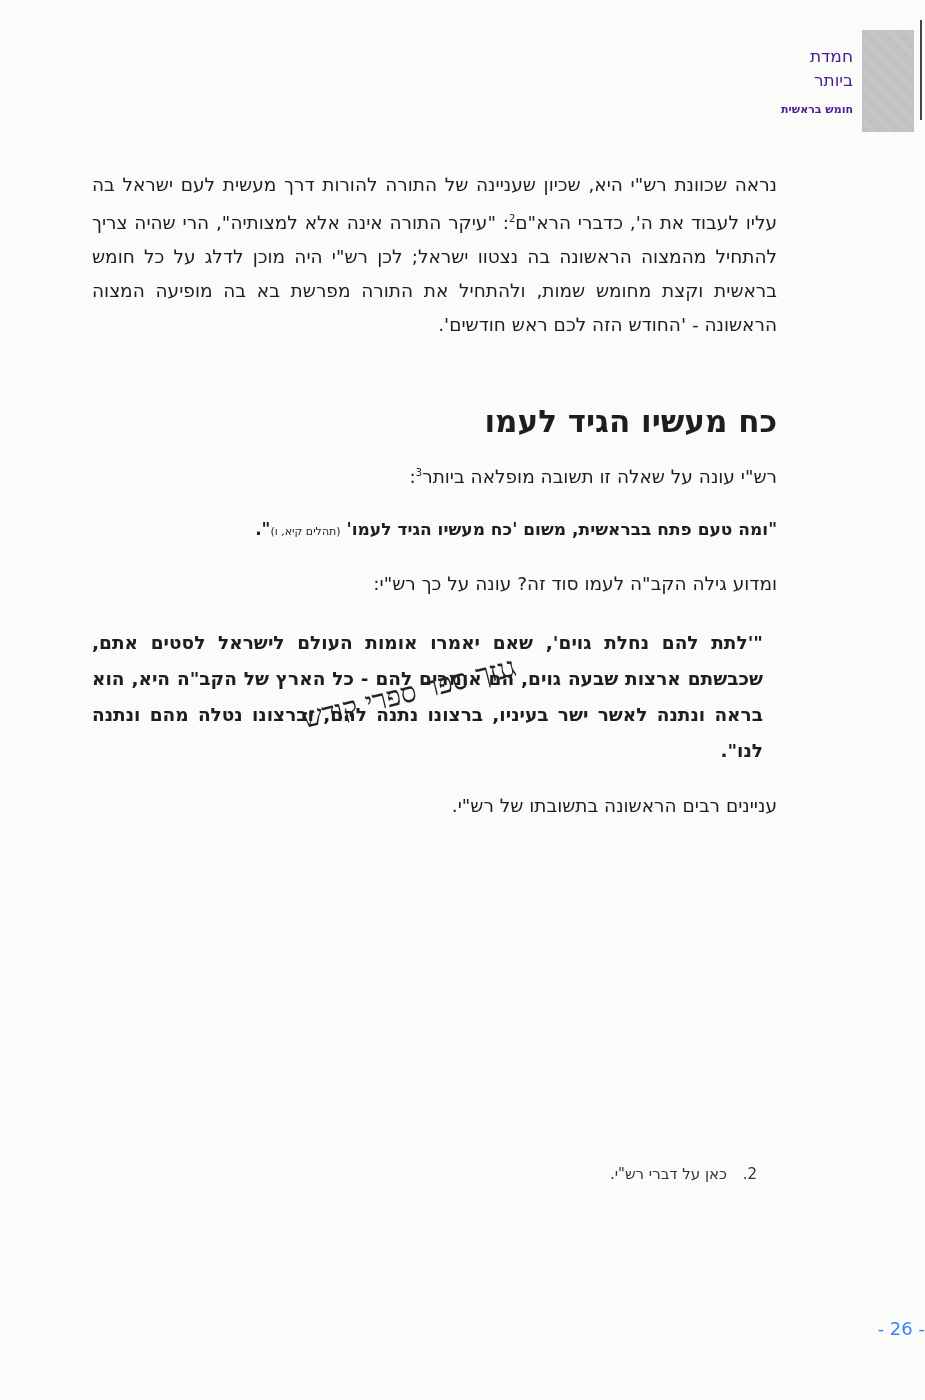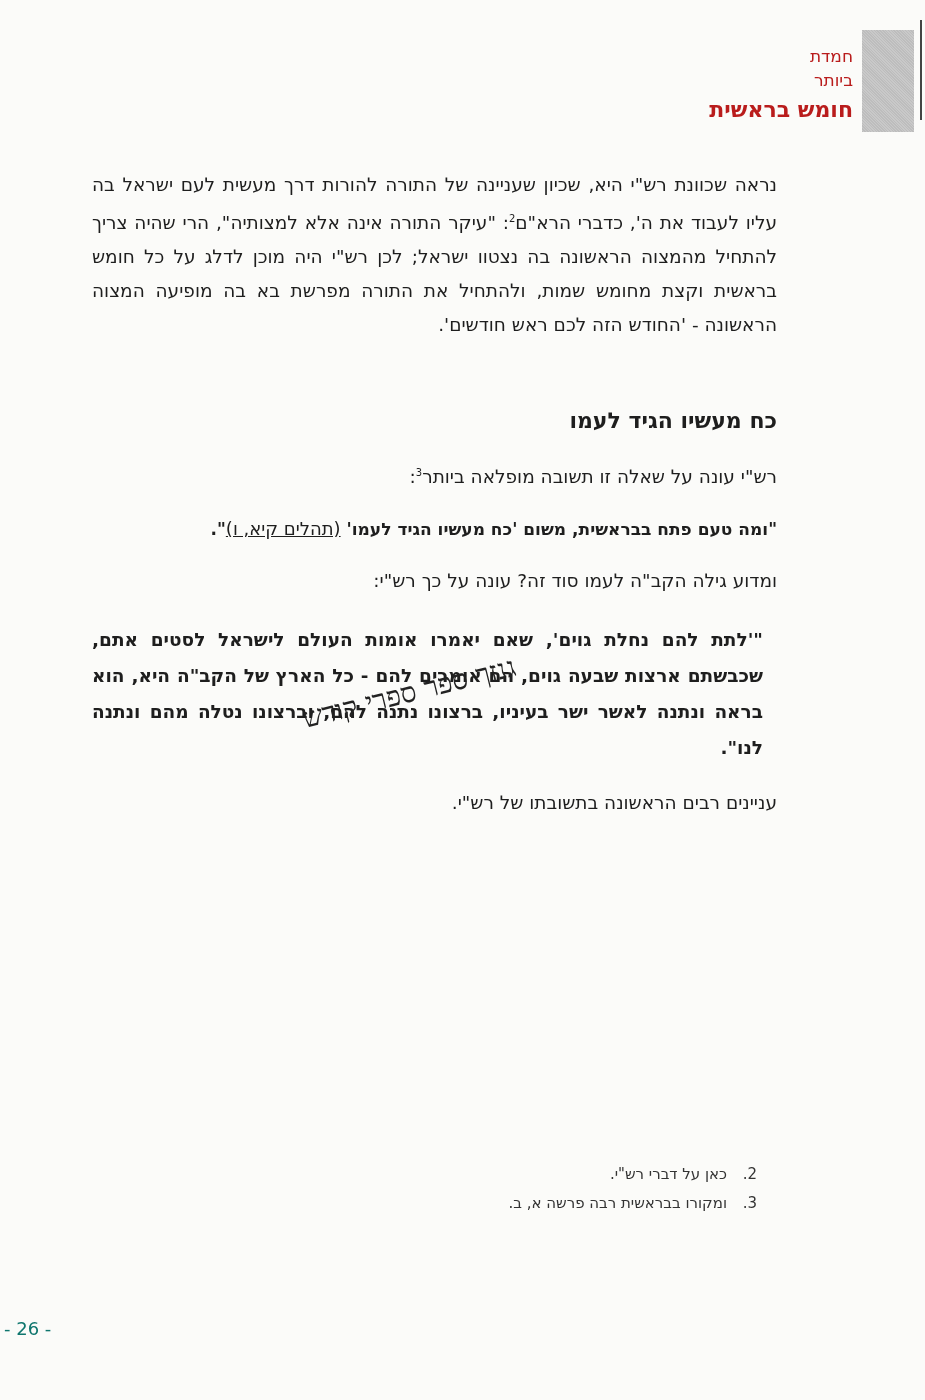--- a/index.html
+++ b/index.html
@@ -9,40 +9,40 @@
     font-family: "DejaVu Sans", sans-serif;
     color: #1e1e1e;
   }
   .page-edge { position: absolute; right: 3px; top: 20px; width: 2px; height: 100px; background: #444; }
   .header-box {
     position: absolute; left: 862px; top: 30px; width: 52px; height: 102px;
     background: repeating-linear-gradient(45deg, #bdbdbd 0 1px, #c9c9c9 1px 2px);
   }
   .header-text {
     position: absolute; right: 72px; top: 44px; direction: rtl; text-align: right;
-    font-size: 17px; line-height: 24px; color: #b91c1c;
+    font-size: 17px; line-height: 24px; color: #4c1d95;
   }
-  .header-text .book { font-weight: bold; font-size: 22px; margin-top: 6px; }
+  .header-text .book { font-weight: bold; font-size: 11px; margin-top: 6px; }
   .content { position: absolute; left: 92px; right: 148px; top: 168px; direction: rtl; text-align: justify; }
   p { margin: 0; font-size: 18.5px; line-height: 34px; }
   .p1 { margin-bottom: 56px; }
-  h2 { margin: 0 0 12px 0; font-size: 22px; font-weight: bold; line-height: 46px; }
+  h2 { margin: 0 0 12px 0; font-size: 31px; font-weight: bold; line-height: 46px; }
   .quote { font-weight: bold; font-size: 17px; margin: 18px 0; }
-  .quote .ref { font-weight: normal; font-size: 18px; text-decoration: underline; }
+  .quote .ref { font-weight: normal; font-size: 11px; }
   .block-quote { font-weight: bold; padding-right: 14px; margin: 24px 0 20px 0; font-size: 18.5px; line-height: 36px; }
   .gap { margin-top: 18px; }
   sup { font-size: 10px; }
   b { font-weight: bold; }
   .stamp {
     position: absolute; left: 300px; top: 676px; font-family: "DejaVu Serif", serif;
     font-size: 28px; color: #222; transform: rotate(-14deg); direction: rtl; white-space: nowrap;
   }
   .footnotes { position: absolute; right: 168px; top: 1160px; direction: rtl; font-size: 15px; line-height: 29px; color: #333; }
   .fn span.num { display: inline-block; width: 30px; }
-  .page-num { position: absolute; left: 4px; right: 0; top: 1318px; text-align: left; font-size: 18px; color: #0f766e; }
+  .page-num { position: absolute; left: 4px; right: 0; top: 1318px; text-align: right; font-size: 18px; color: #3b82f6; }
 </style>
 </head>
 <body>
 
 <div class="page-edge"></div>
 <div class="header-box"></div>
 <div class="header-text">
   <div>חמדת</div>
   <div>ביותר</div>
   <div class="book">חומש בראשית</div>
@@ -63,16 +63,15 @@
   <p class="block-quote">"'לתת להם נחלת גוים', שאם יאמרו אומות העולם לישראל לסטים אתם, שכבשתם ארצות שבעה גוים, הם אומרים להם - כל הארץ של הקב"ה היא, הוא בראה ונתנה לאשר ישר בעיניו, ברצונו נתנה להם, וברצונו נטלה מהם ונתנה לנו".</p>
 
   <p>עניינים רבים הראשונה בתשובתו של רש"י.</p>
 
 </div>
 
 <div class="stamp">גנזך ספר ספרי קודש</div>
 
 <div class="footnotes">
   <div class="fn"><span class="num">2.</span><span>כאן על דברי רש"י.</span></div>
-  <div class="fn"><span class="num">3.</span><span>ומקורו בבראשית רבה פרשה א, ב.</span></div>
 </div>
 
 <div class="page-num">- 26 -</div>
 
 </body></html>

